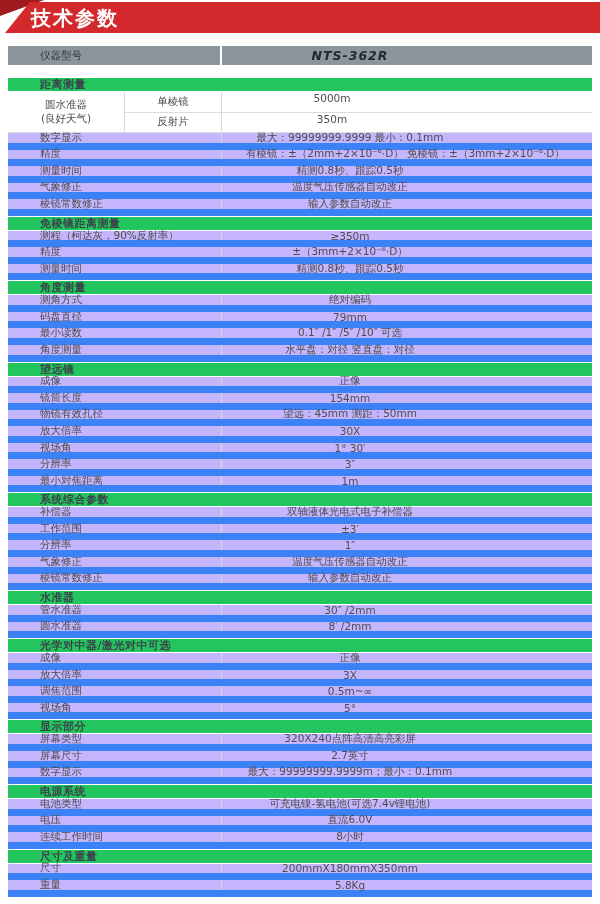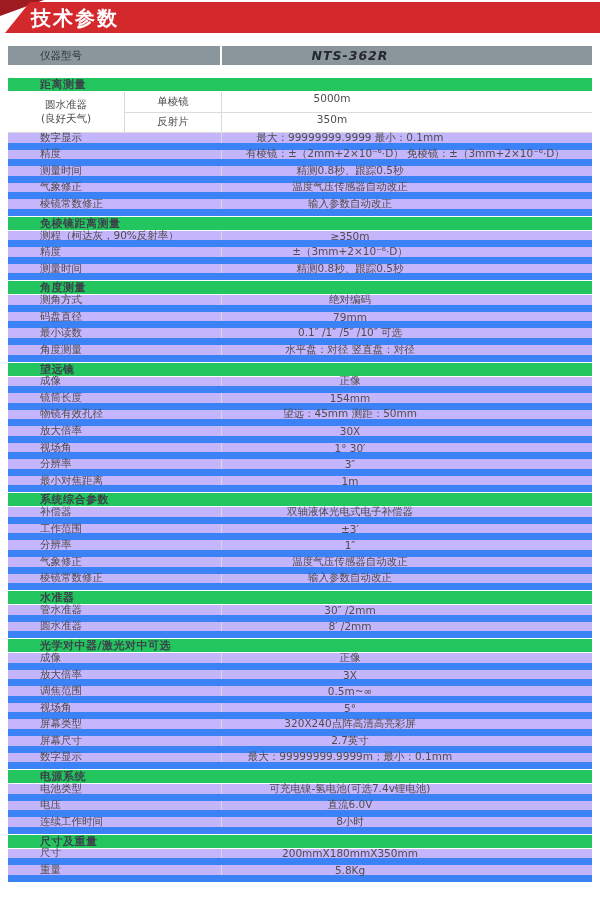--- a/index.html
+++ b/index.html
@@ -304,20 +304,23 @@
           <div class="cell value">
             <span class="val-inner">0.5m~∞</span>
           </div>
         </div>
         <div class="row">
           <div class="cell label">视场角</div>
           <div class="cell value">
             <span class="val-inner">5°</span>
           </div>
         </div>
+        <div class="sec-bar">
+          <span class="sec-title">显示部分</span>
+        </div>
         <div class="row">
           <div class="cell label">屏幕类型</div>
           <div class="cell value">
             <span class="val-inner">320X240点阵高清高亮彩屏</span>
           </div>
         </div>
         <div class="row">
           <div class="cell label">屏幕尺寸</div>
           <div class="cell value">
             <span class="val-inner">2.7英寸</span>

